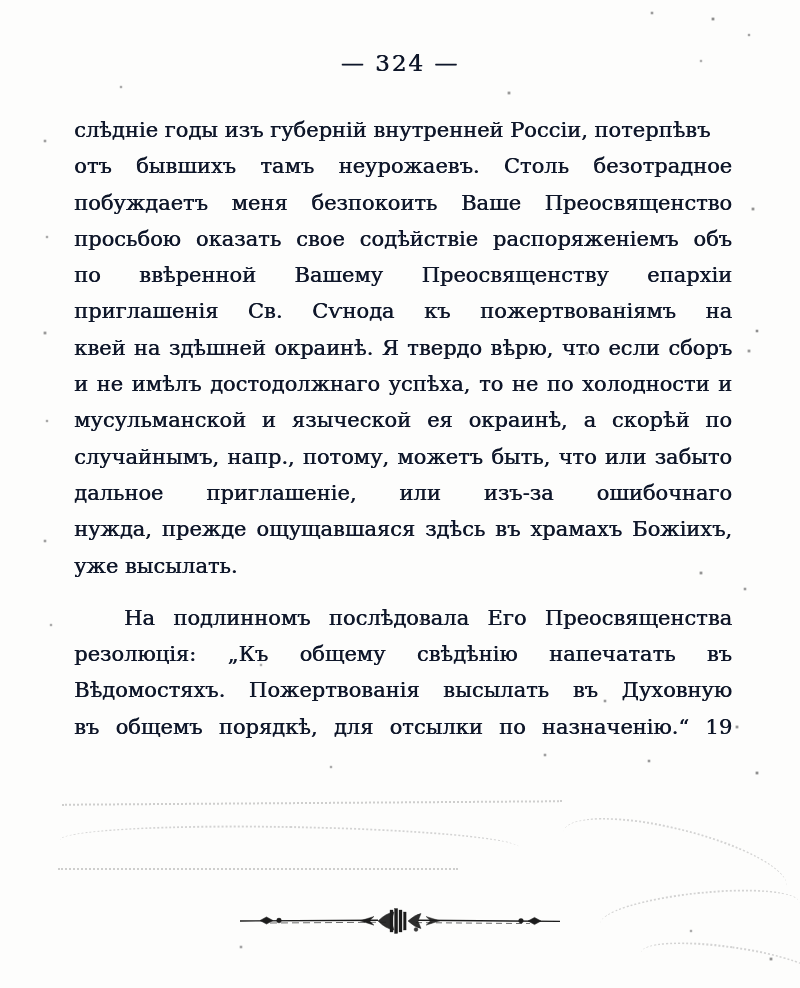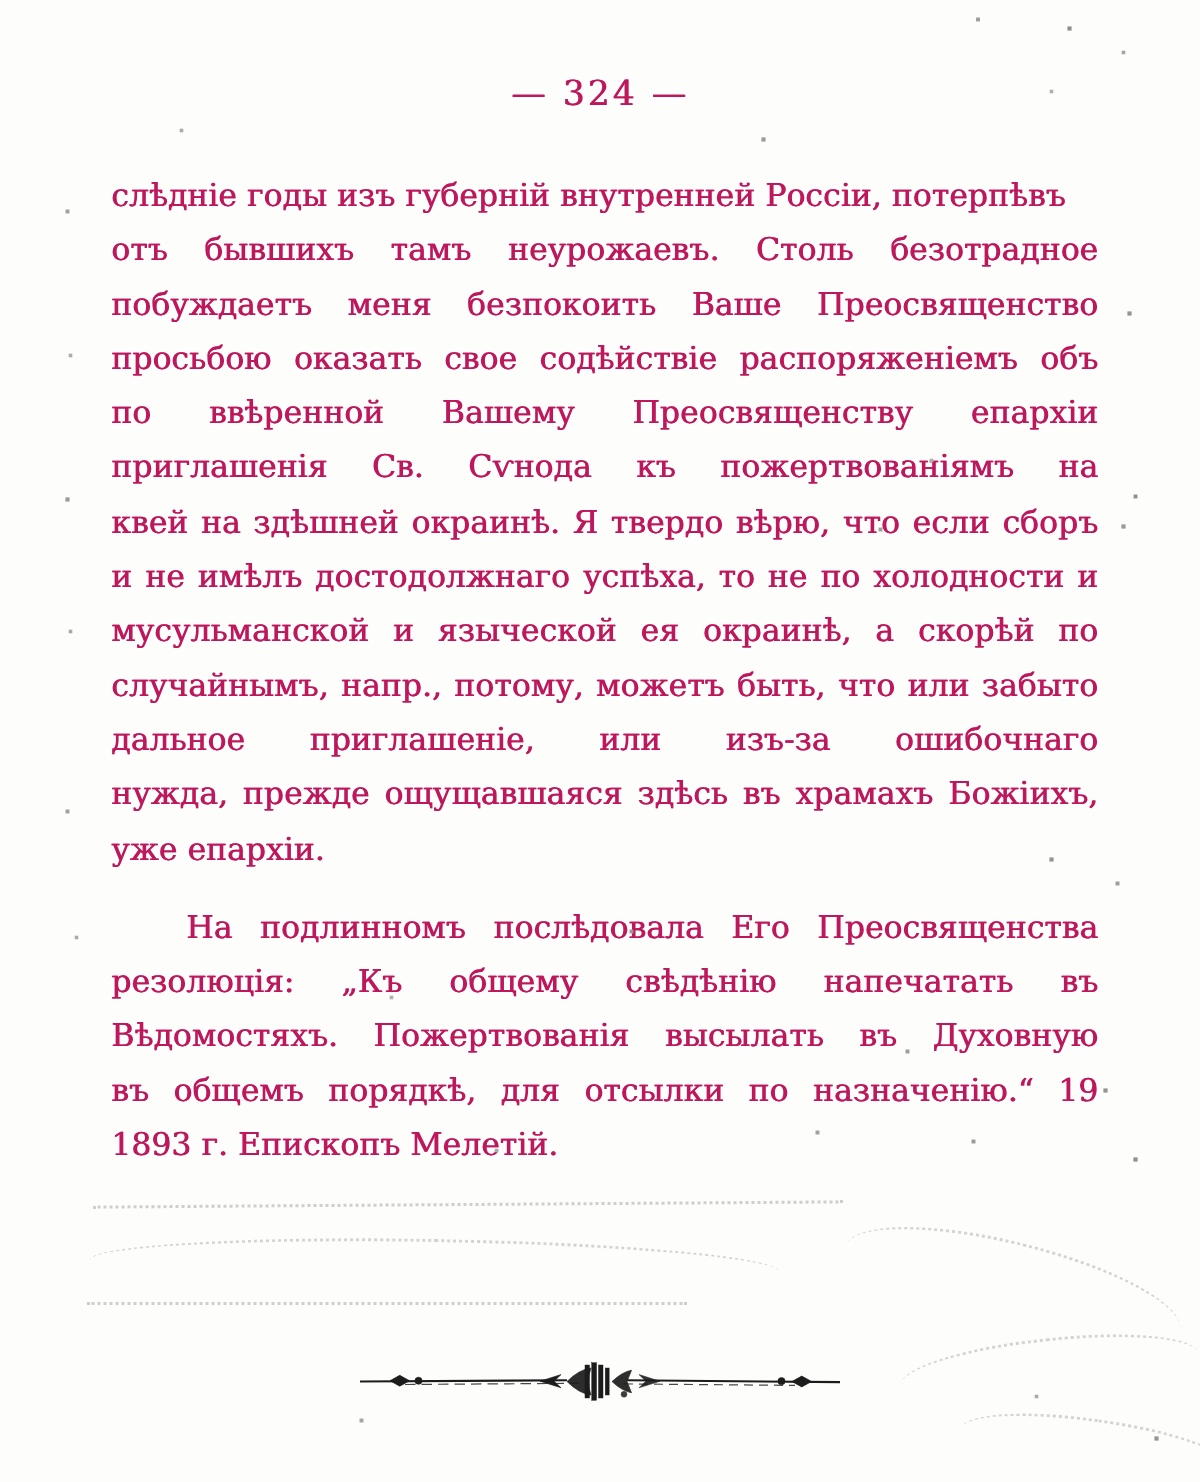--- a/index.html
+++ b/index.html
@@ -9,21 +9,21 @@
     height: 988px;
     overflow: hidden;
     background: #ffffff;
   }
   .page {
     position: relative;
     width: 800px;
     height: 988px;
     background: #fdfdfc;
     font-family: "DejaVu Serif", serif;
-    color: #be185d;
+    color: #0f172a;
   }
   .page-header {
     position: absolute;
     top: 50px;
     left: 0;
     width: 100%;
     text-align: center;
     font-size: 23px;
     letter-spacing: 2px;
     text-shadow: 0.5px 0 0 currentColor;
@@ -102,28 +102,27 @@
         <div class="line just">побуждаетъ меня безпокоить Ваше Преосвященство усерднѣйшею</div>
         <div class="line just">просьбою оказать свое содѣйствіе распоряженіемъ объ исполненіи</div>
         <div class="line just">по ввѣренной Вашему Преосвященству епархіи указаннаго мною</div>
         <div class="line just">приглашенія Св. Сѵнода къ пожертвованіямъ на сооруженіе цер-</div>
         <div class="line just">квей на здѣшней окраинѣ. Я твердо вѣрю, что если сборъ этотъ</div>
         <div class="line just">и не имѣлъ достодолжнаго успѣха, то не по холодности и без-</div>
         <div class="line just">мусульманской и языческой ея окраинѣ, а скорѣй по причинамъ</div>
         <div class="line just">случайнымъ, напр., потому, можетъ быть, что или забыто Сѵно-</div>
         <div class="line just">дальное приглашеніе, или изъ-за ошибочнаго предположенія, что</div>
         <div class="line just">нужда, прежде ощущавшаяся здѣсь въ храмахъ Божіихъ, нынѣ</div>
-        <div class="line">уже епархіи.</div>
+        <div class="line">уже высылать.</div>
       </div>
       <div class="paragraph">
         <div class="line just indent">На подлинномъ послѣдовала Его Преосвященства таковая</div>
         <div class="line just">резолюція: „Къ общему свѣдѣнію напечатать въ Епархіальныхъ</div>
         <div class="line just">Вѣдомостяхъ. Пожертвованія высылать въ Духовную Консисторію</div>
         <div class="line just">въ общемъ порядкѣ, для отсылки по назначенію.“ 19 сентября</div>
-        <div class="line">1893 г. Епископъ Мелетій.</div>
       </div>
     </div>
 
   <div class="divider">
     <svg width="320" height="30" viewBox="0 0 320 30" aria-hidden="true">
       <g fill="#1c1c1c" stroke="#1c1c1c">
         <line x1="0" y1="15" x2="138" y2="14.2" stroke-width="1.4"></line>
         <line x1="178" y1="14.2" x2="320" y2="15.4" stroke-width="1.4"></line>
         <line x1="30" y1="17" x2="146" y2="16.2" stroke-width="0.8" stroke-dasharray="7 4" opacity="0.8"></line>
         <line x1="176" y1="16.6" x2="290" y2="17.6" stroke-width="0.8" stroke-dasharray="6 4" opacity="0.8"></line>

